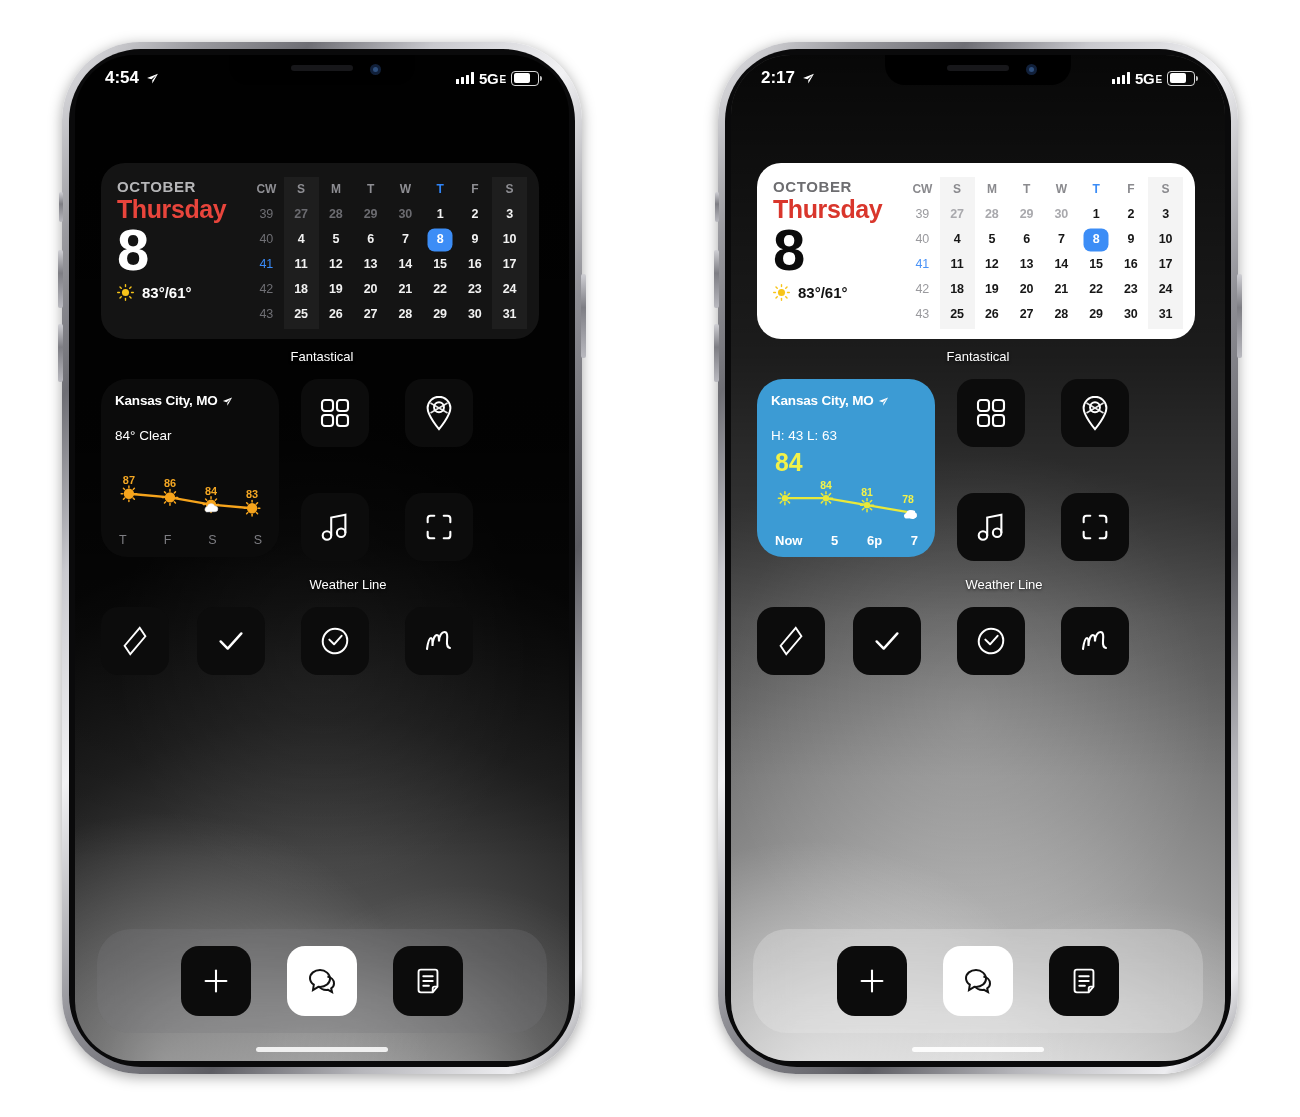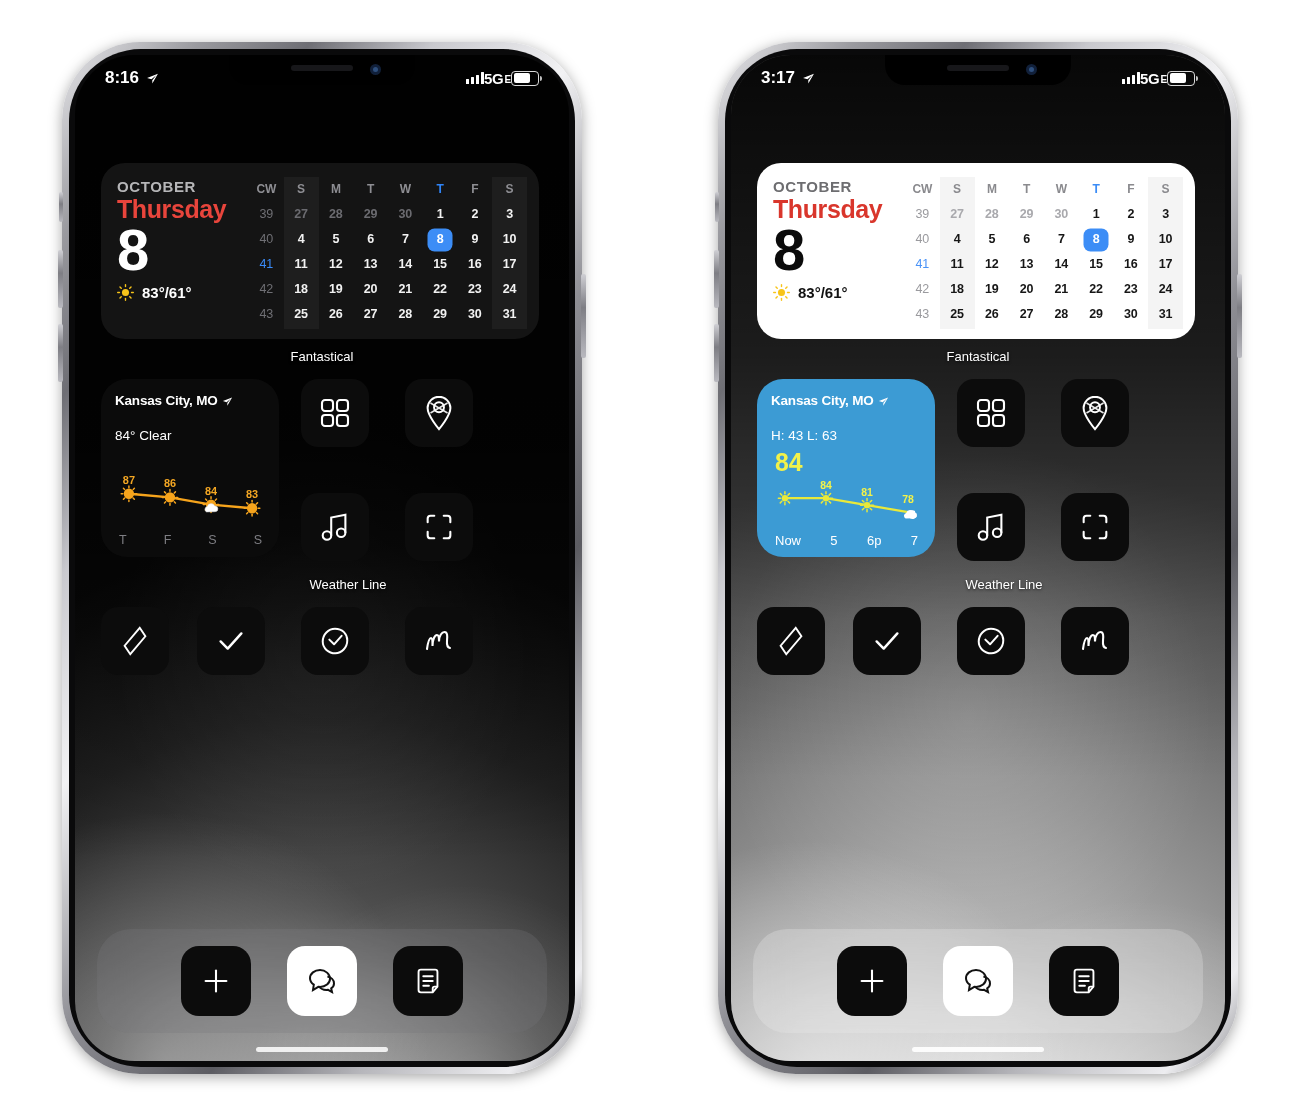--- a/index.html
+++ b/index.html
@@ -87,21 +87,21 @@
 
   
   .status{
     position:absolute;left:0;right:0;top:0;height:46px;
     display:flex;align-items:center;justify-content:space-between;
     padding:0 30px;z-index:50;color:#fff;
     font-size:17px;font-weight:bold;
   }
   .st-left{display:flex;align-items:center;gap:7px;}
   .loc-arrow{width:13px;height:13px;display:block;}
-  .st-right{display:flex;align-items:center;}
+  .st-right{display:flex;align-items:center;gap:5px;}
   .bars{display:flex;align-items:flex-end;gap:2px;height:12px;}
   .bars i{display:block;width:3px;background:#fff;border-radius:.5px;}
   .bars i:nth-child(1){height:5px;}
   .bars i:nth-child(2){height:7px;}
   .bars i:nth-child(3){height:9px;}
   .bars i:nth-child(4){height:12px;}
   .net{font-size:15px;font-weight:bold;letter-spacing:-.2px;}
   .net .sub{font-size:10px;vertical-align:1px;margin-left:1px;}
   .batt{position:relative;width:26px;height:13px;border:1.6px solid rgba(255,255,255,.85);border-radius:4px;}
   .batt .fill{position:absolute;left:1.5px;top:1.5px;bottom:1.5px;width:62%;background:#fff;border-radius:2px;}
@@ -179,21 +179,21 @@
   .w-wx.dark{background:#0b0b0b;}
   .w-wx.blue{background:#3c9bd4;}
   .wx-city{display:flex;align-items:center;gap:4px;color:#fff;font-size:13.5px;font-weight:bold;line-height:1.2;letter-spacing:-.2px;}
   .wx-city .loc-arrow{width:11px;height:11px;}
   .wx-sub{color:#fff;font-size:13.5px;margin-top:19px;line-height:1.25;}
   .wx-chart{position:relative;height:88px;margin-top:4px;}
   .wx-chart svg{position:absolute;inset:0;width:100%;height:100%;}
   .wx-days{display:flex;justify-content:space-between;padding:0 4px;margin-top:-4px;}
   .wx-days span{font-size:12.5px;}
   .w-wx.dark .wx-days span{color:#7e7e83;}
-  .w-wx.blue .wx-days span{color:#fff;font-weight:normal;font-size:13px;}
+  .w-wx.blue .wx-days span{color:#fff;font-weight:bold;font-size:13px;}
 
   
   .icon-cell{position:absolute;width:68px;height:68px;border-radius:17px;background:#0c0c0c;
     display:flex;align-items:center;justify-content:center;}
   .icon-cell.white{background:#fff;}
   .icon-cell svg{display:block;}
 
   
   .dock{
     position:absolute;left:22px;right:22px;bottom:28px;height:104px;
@@ -222,21 +222,21 @@
     <div class="screen">
       <div class="wall dark"></div>
 
       <div class="notch">
         <div class="speaker"></div>
         <div class="face-dot"></div>
       </div>
 
       <div class="status">
         <div class="st-left">
-          <span>8:16</span>
+          <span>4:54</span>
           <svg class="loc-arrow" viewBox="0 0 24 24">
             <path d="M22 3 2 11l8 2.6L19 6l-7.4 9.3.1 5.7z" fill="#fff"></path>
           </svg>
         </div>
         <div class="st-right">
           <span class="bars">
               <i></i>
               <i></i>
               <i></i>
               <i></i>
@@ -502,21 +502,21 @@
     <div class="screen">
       <div class="wall light"></div>
 
       <div class="notch">
         <div class="speaker"></div>
         <div class="face-dot"></div>
       </div>
 
       <div class="status">
         <div class="st-left">
-          <span>3:17</span>
+          <span>2:17</span>
           <svg class="loc-arrow" viewBox="0 0 24 24">
             <path d="M22 3 2 11l8 2.6L19 6l-7.4 9.3.1 5.7z" fill="#fff"></path>
           </svg>
         </div>
         <div class="st-right">
           <span class="bars">
               <i></i>
               <i></i>
               <i></i>
               <i></i>

